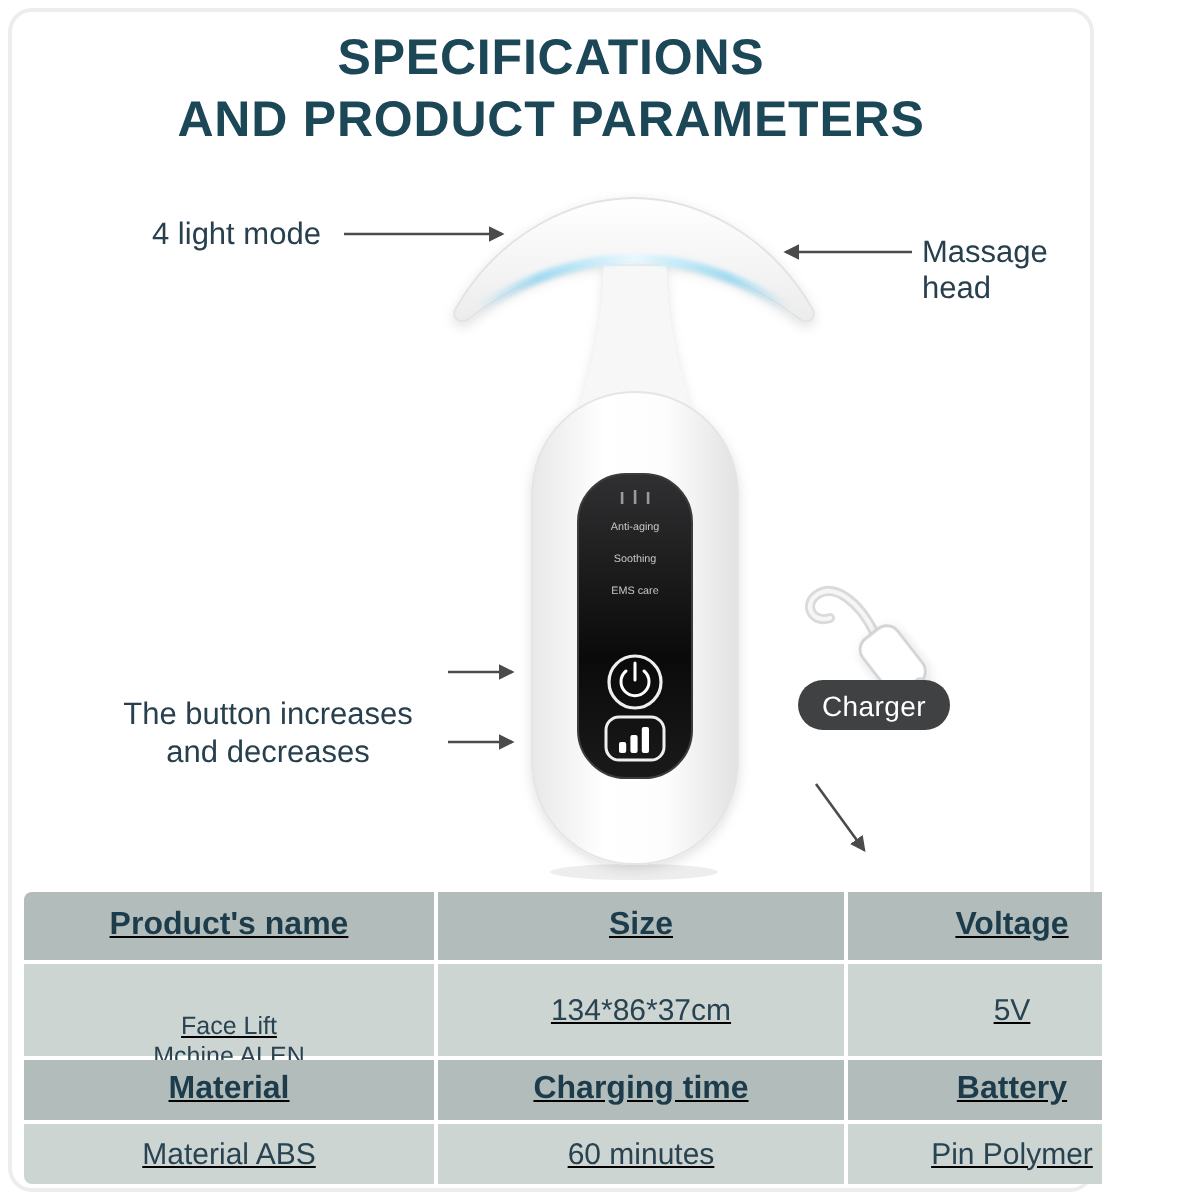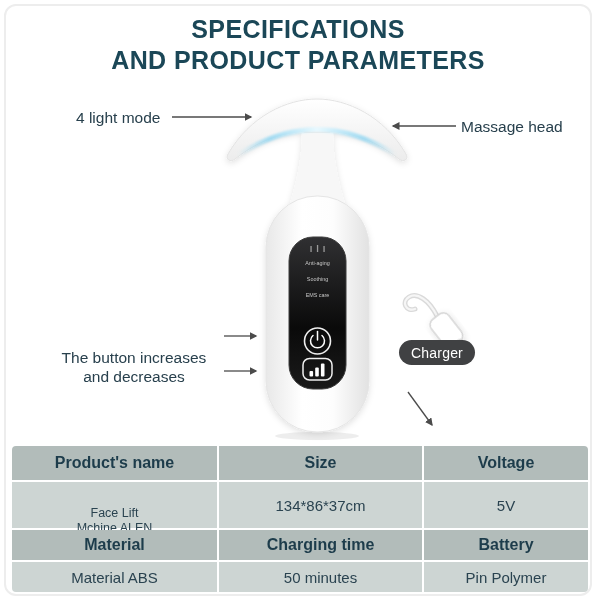--- a/index.html
+++ b/index.html
@@ -1,29 +1,29 @@
 <!DOCTYPE html>
 <html><head>
 <meta charset="utf-8">
 <style>
   html,body{margin:0;padding:0;background:#fff;}
   .screen{position:relative;width:551px;height:600px;background:#ffffff;overflow:hidden;
-          font-family:"Liberation Sans",sans-serif;padding-left:45px;}
+          font-family:"Liberation Sans",sans-serif;}
   .frame{position:absolute;inset:4px;border:2px solid #ededed;border-radius:12px;}
   .title{position:absolute;top:14px;left:0;width:100%;text-align:center;
          color:#1b4757;font-weight:bold;font-size:25px;line-height:31px;letter-spacing:.4px;}
   .art{position:absolute;left:0;top:0;}
   .label{position:absolute;color:#28404d;font-size:15.5px;font-weight:500;}
   .label.center{text-align:center;line-height:19px;}
   .badge{position:absolute;left:399px;top:340px;width:76px;height:25px;background:#404143;
          color:#ffffff;border-radius:13px;display:flex;align-items:center;justify-content:center;
          font-size:14px;letter-spacing:.2px;}
   .spec-table{position:absolute;left:12px;top:446px;width:576px;height:146px;border-radius:4px;
          overflow:hidden;display:grid;grid-template-columns:207px 205px 164px;
-         grid-template-rows:36px 48px 32px 30px;}
+         grid-template-rows:36px 48px 32px 30px;text-decoration:underline;}
   .cell{display:flex;align-items:center;justify-content:center;text-align:center;
         border-right:2px solid #ffffff;border-bottom:2px solid #ffffff;box-sizing:border-box;}
   .cell.lc{border-right:none;}
   .cell.lr{border-bottom:none;}
   .th{background:#b2bcba;color:#1d3c4b;font-weight:bold;font-size:16px;}
   .td{background:#cdd5d3;color:#2a4350;font-size:15px;}
   .pre{white-space:pre-line;font-size:12.5px;line-height:15px;margin-top:32px;}
 </style>
 </head>
 <body>
@@ -147,16 +147,16 @@
 Mchine ALEN</span>
     </div>
     <div class="cell td">134*86*37cm</div>
     <div class="cell td lc">5V</div>
 
     <div class="cell th">Material</div>
     <div class="cell th">Charging time</div>
     <div class="cell th lc">Battery</div>
 
     <div class="cell td lr">Material ABS</div>
-    <div class="cell td lr">50 minutes</div>
+    <div class="cell td lr">60 minutes</div>
     <div class="cell td lc lr">Pin Polymer</div>
   </div>
 </div>
 
 </body></html>

